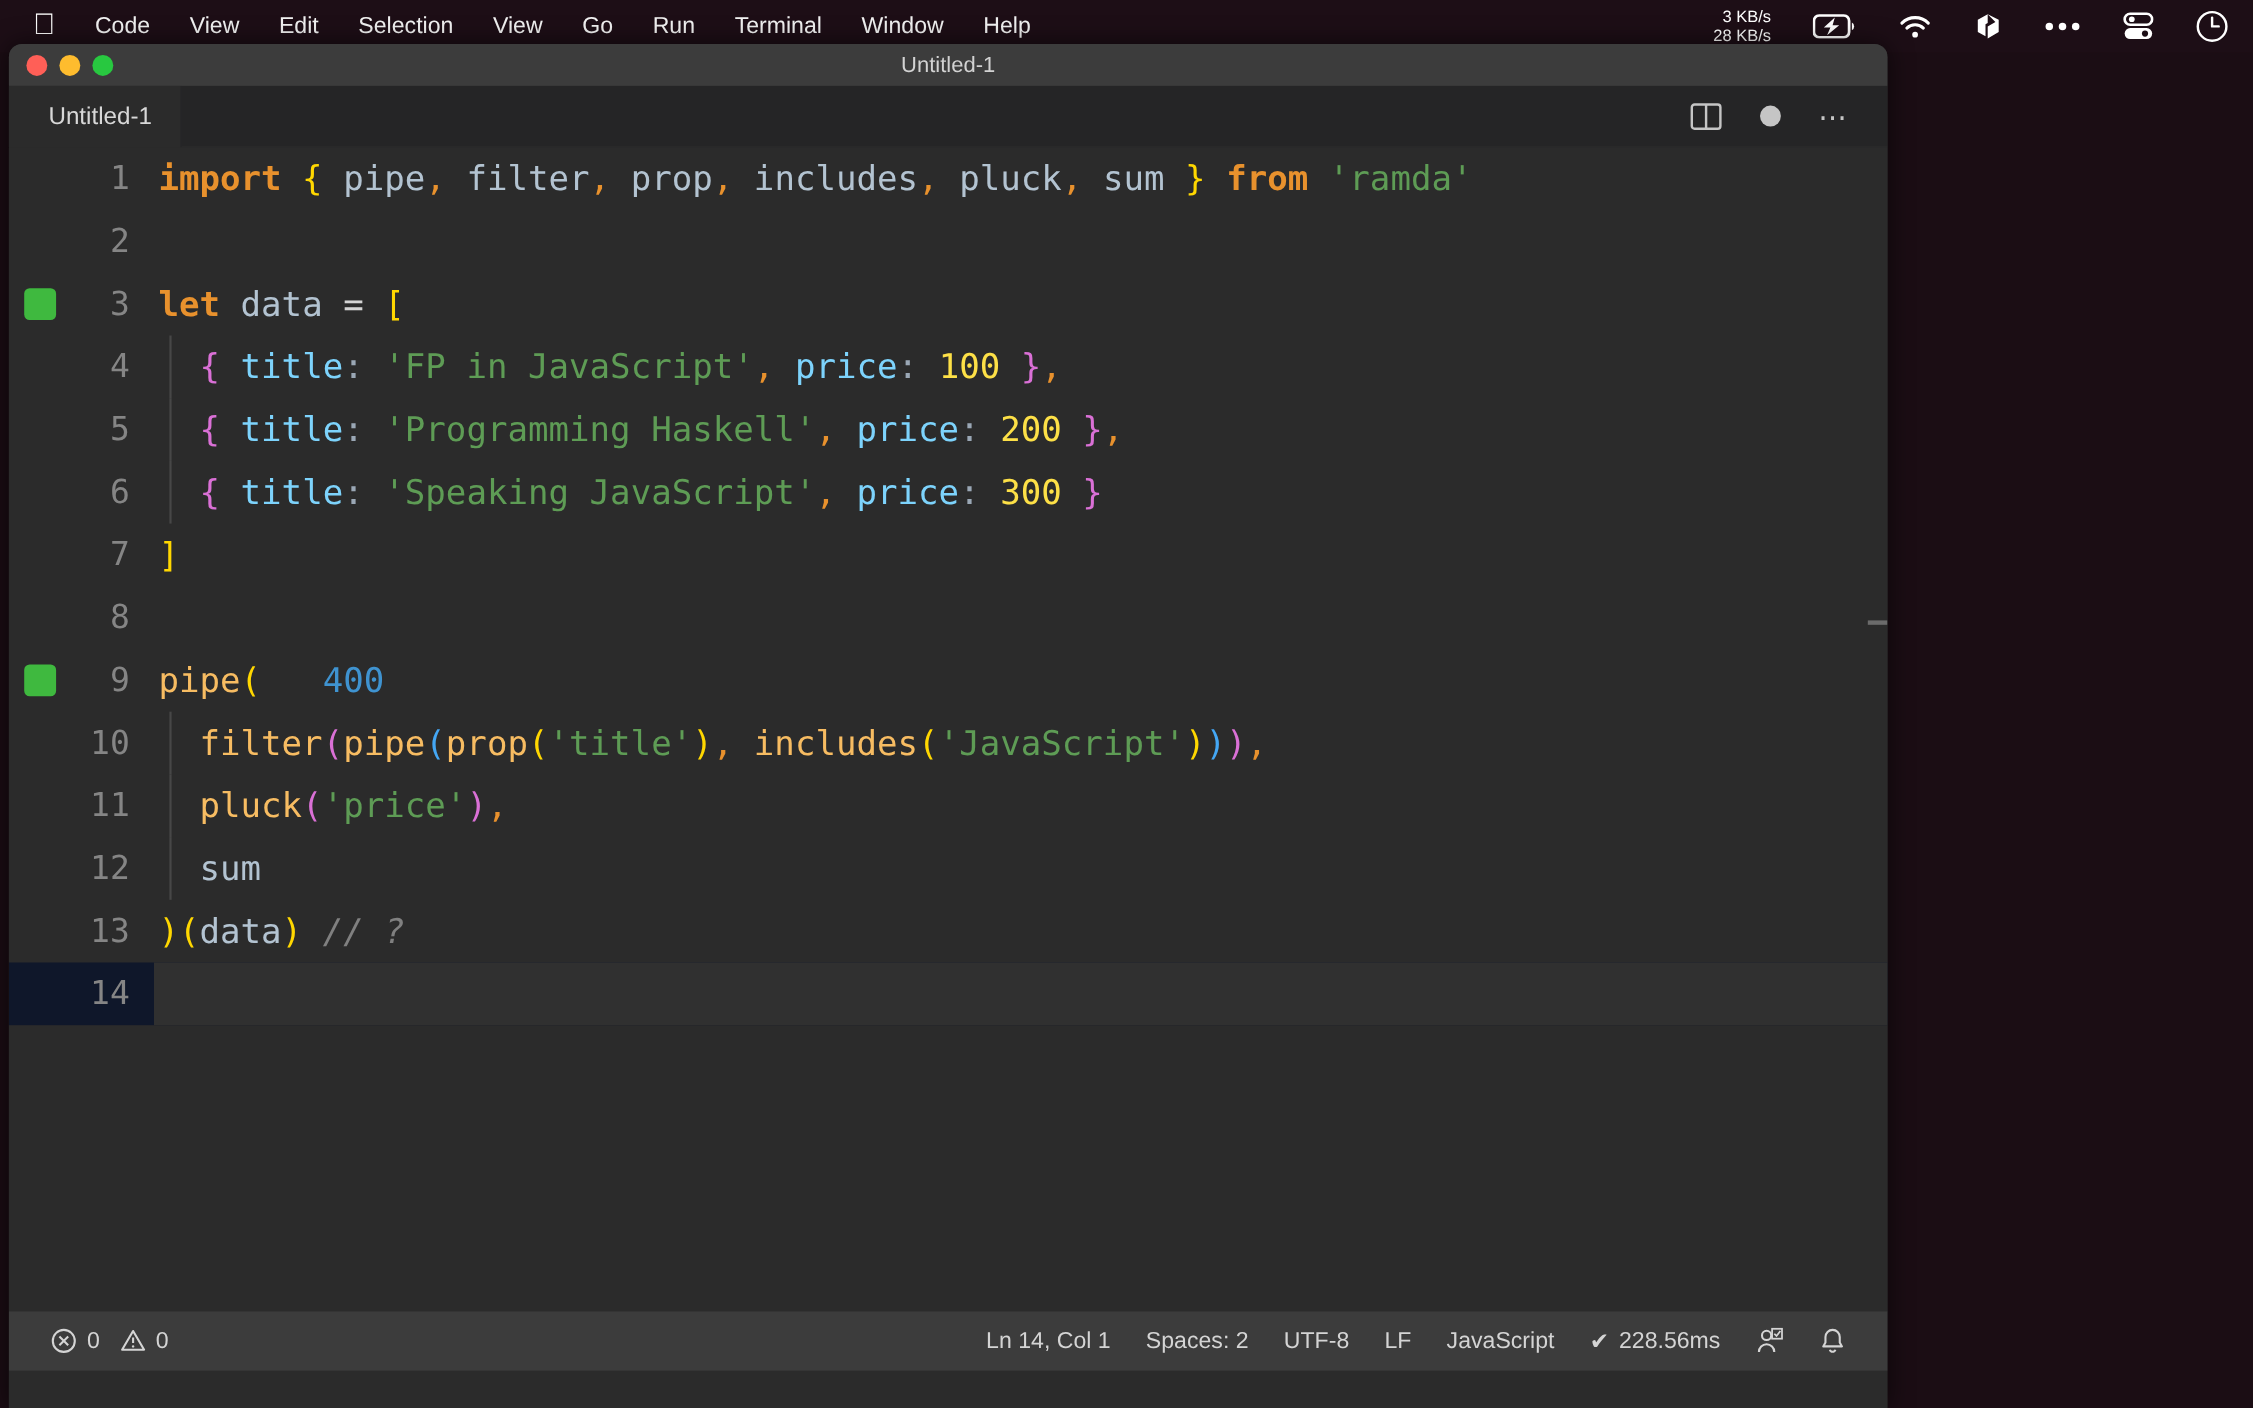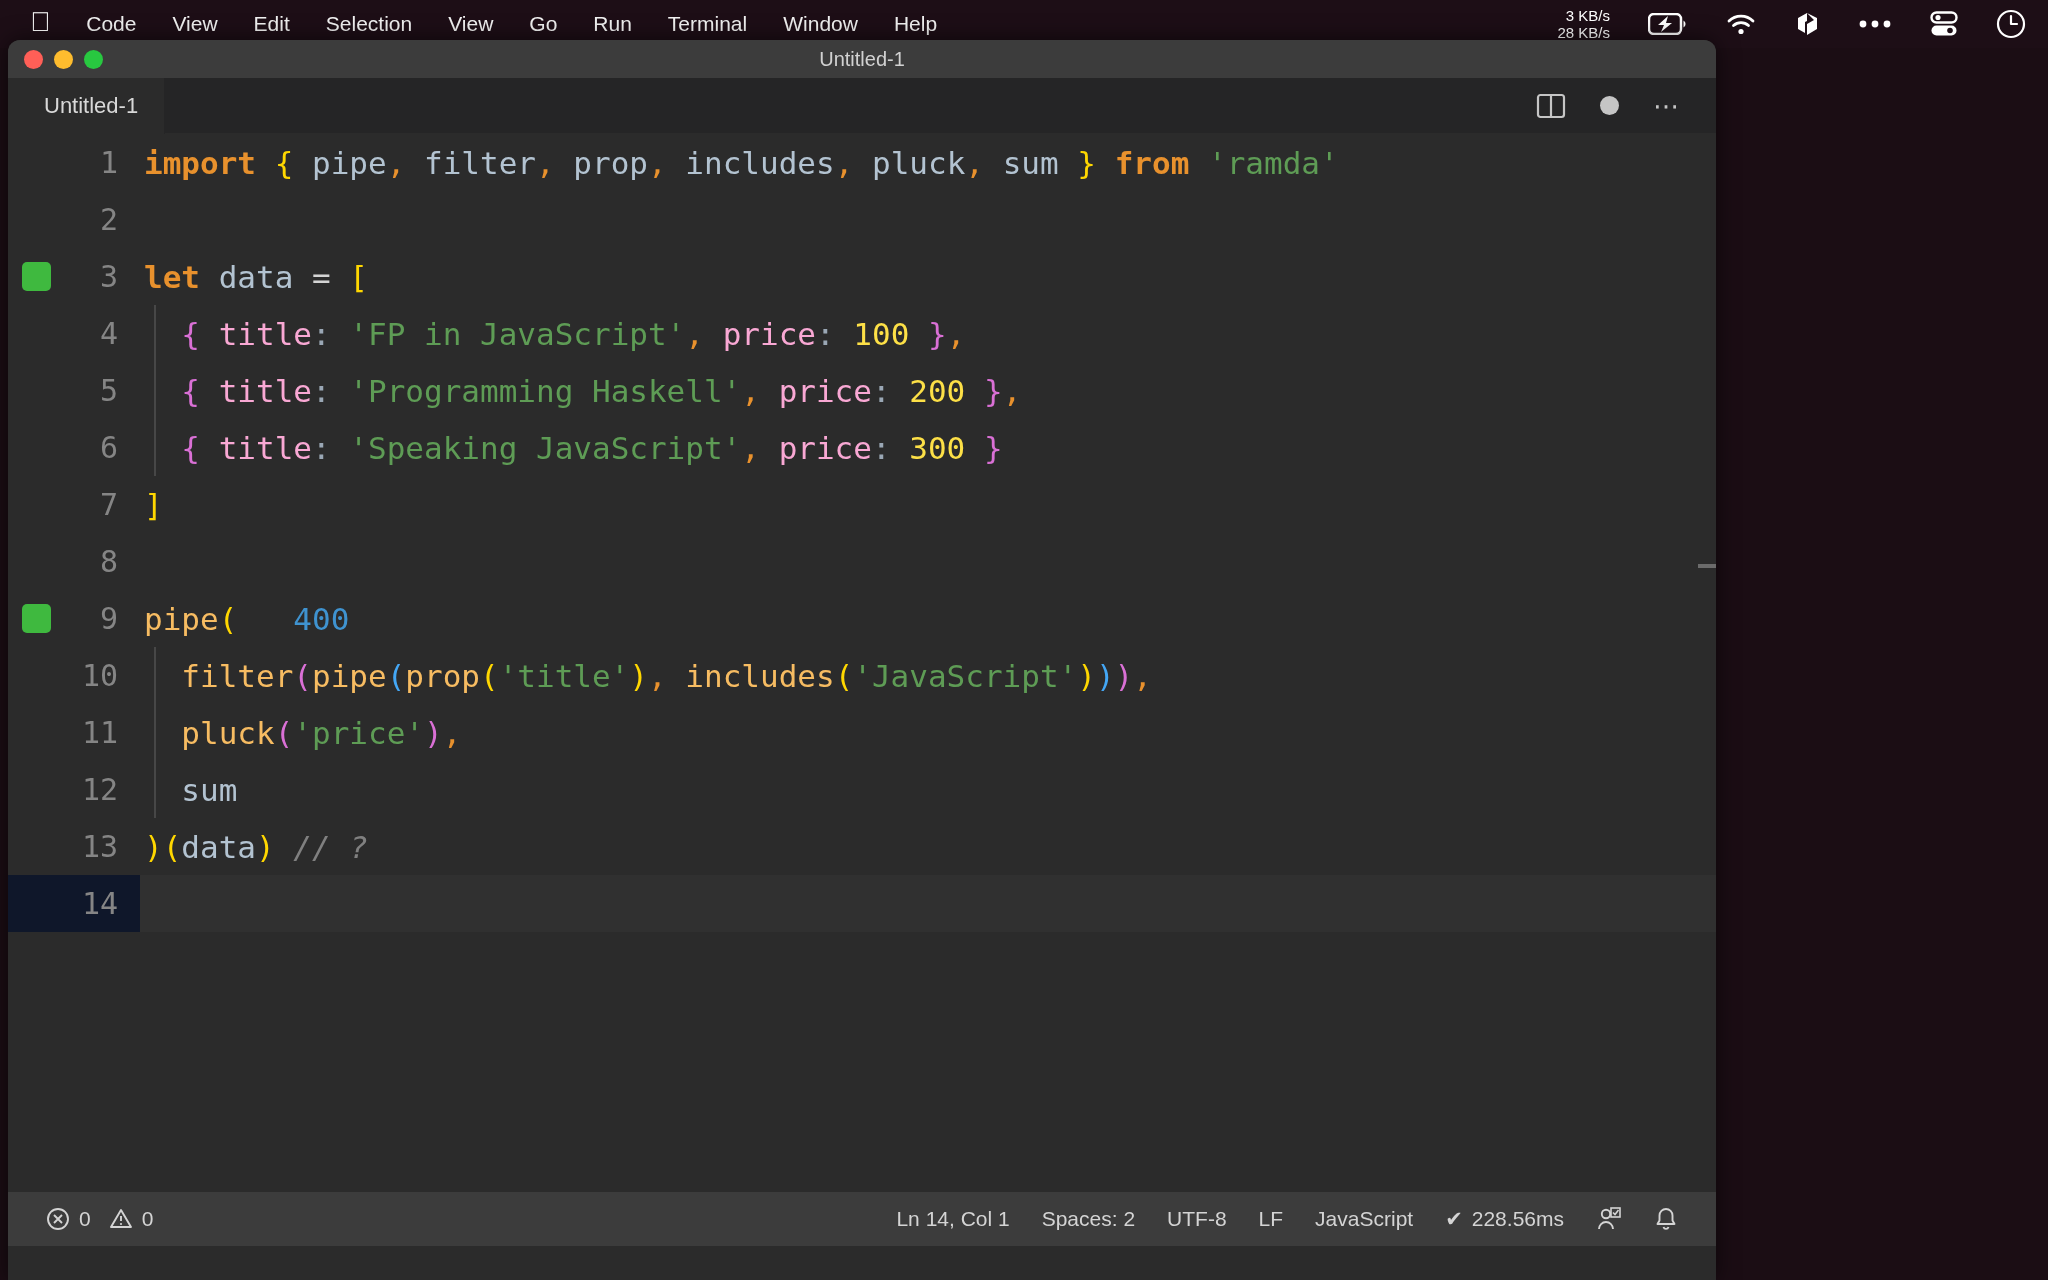--- a/index.html
+++ b/index.html
@@ -204,21 +204,21 @@
     background: #0f172a;
   }
   .cur-line .code-content { background: #303030; }
 
   
   .t-key      { color: #e8912d; font-weight: bold; }   
   .t-var      { color: #b3c3d1; }                      
   .t-fn       { color: #f7bc62; }                      
   .t-str      { color: #5e9c55; }                      
   .t-num      { color: #fde047; }                      
-  .t-prop     { color: #f9a8d4; }                      
+  .t-prop     { color: #7dd3fc; }                      
   .t-op       { color: #d4d4d4; }                      
   .t-comma    { color: #e8912d; }                      
   .t-colon    { color: #9aa7b5; }
   .t-comment  { color: #808080; font-style: italic; }
   .br-yellow  { color: #ffd700; }
   .br-pink    { color: #da70d6; }
   .br-blue    { color: #44a7f5; }
   .inline-val { color: #3f93d0; }
 
   

